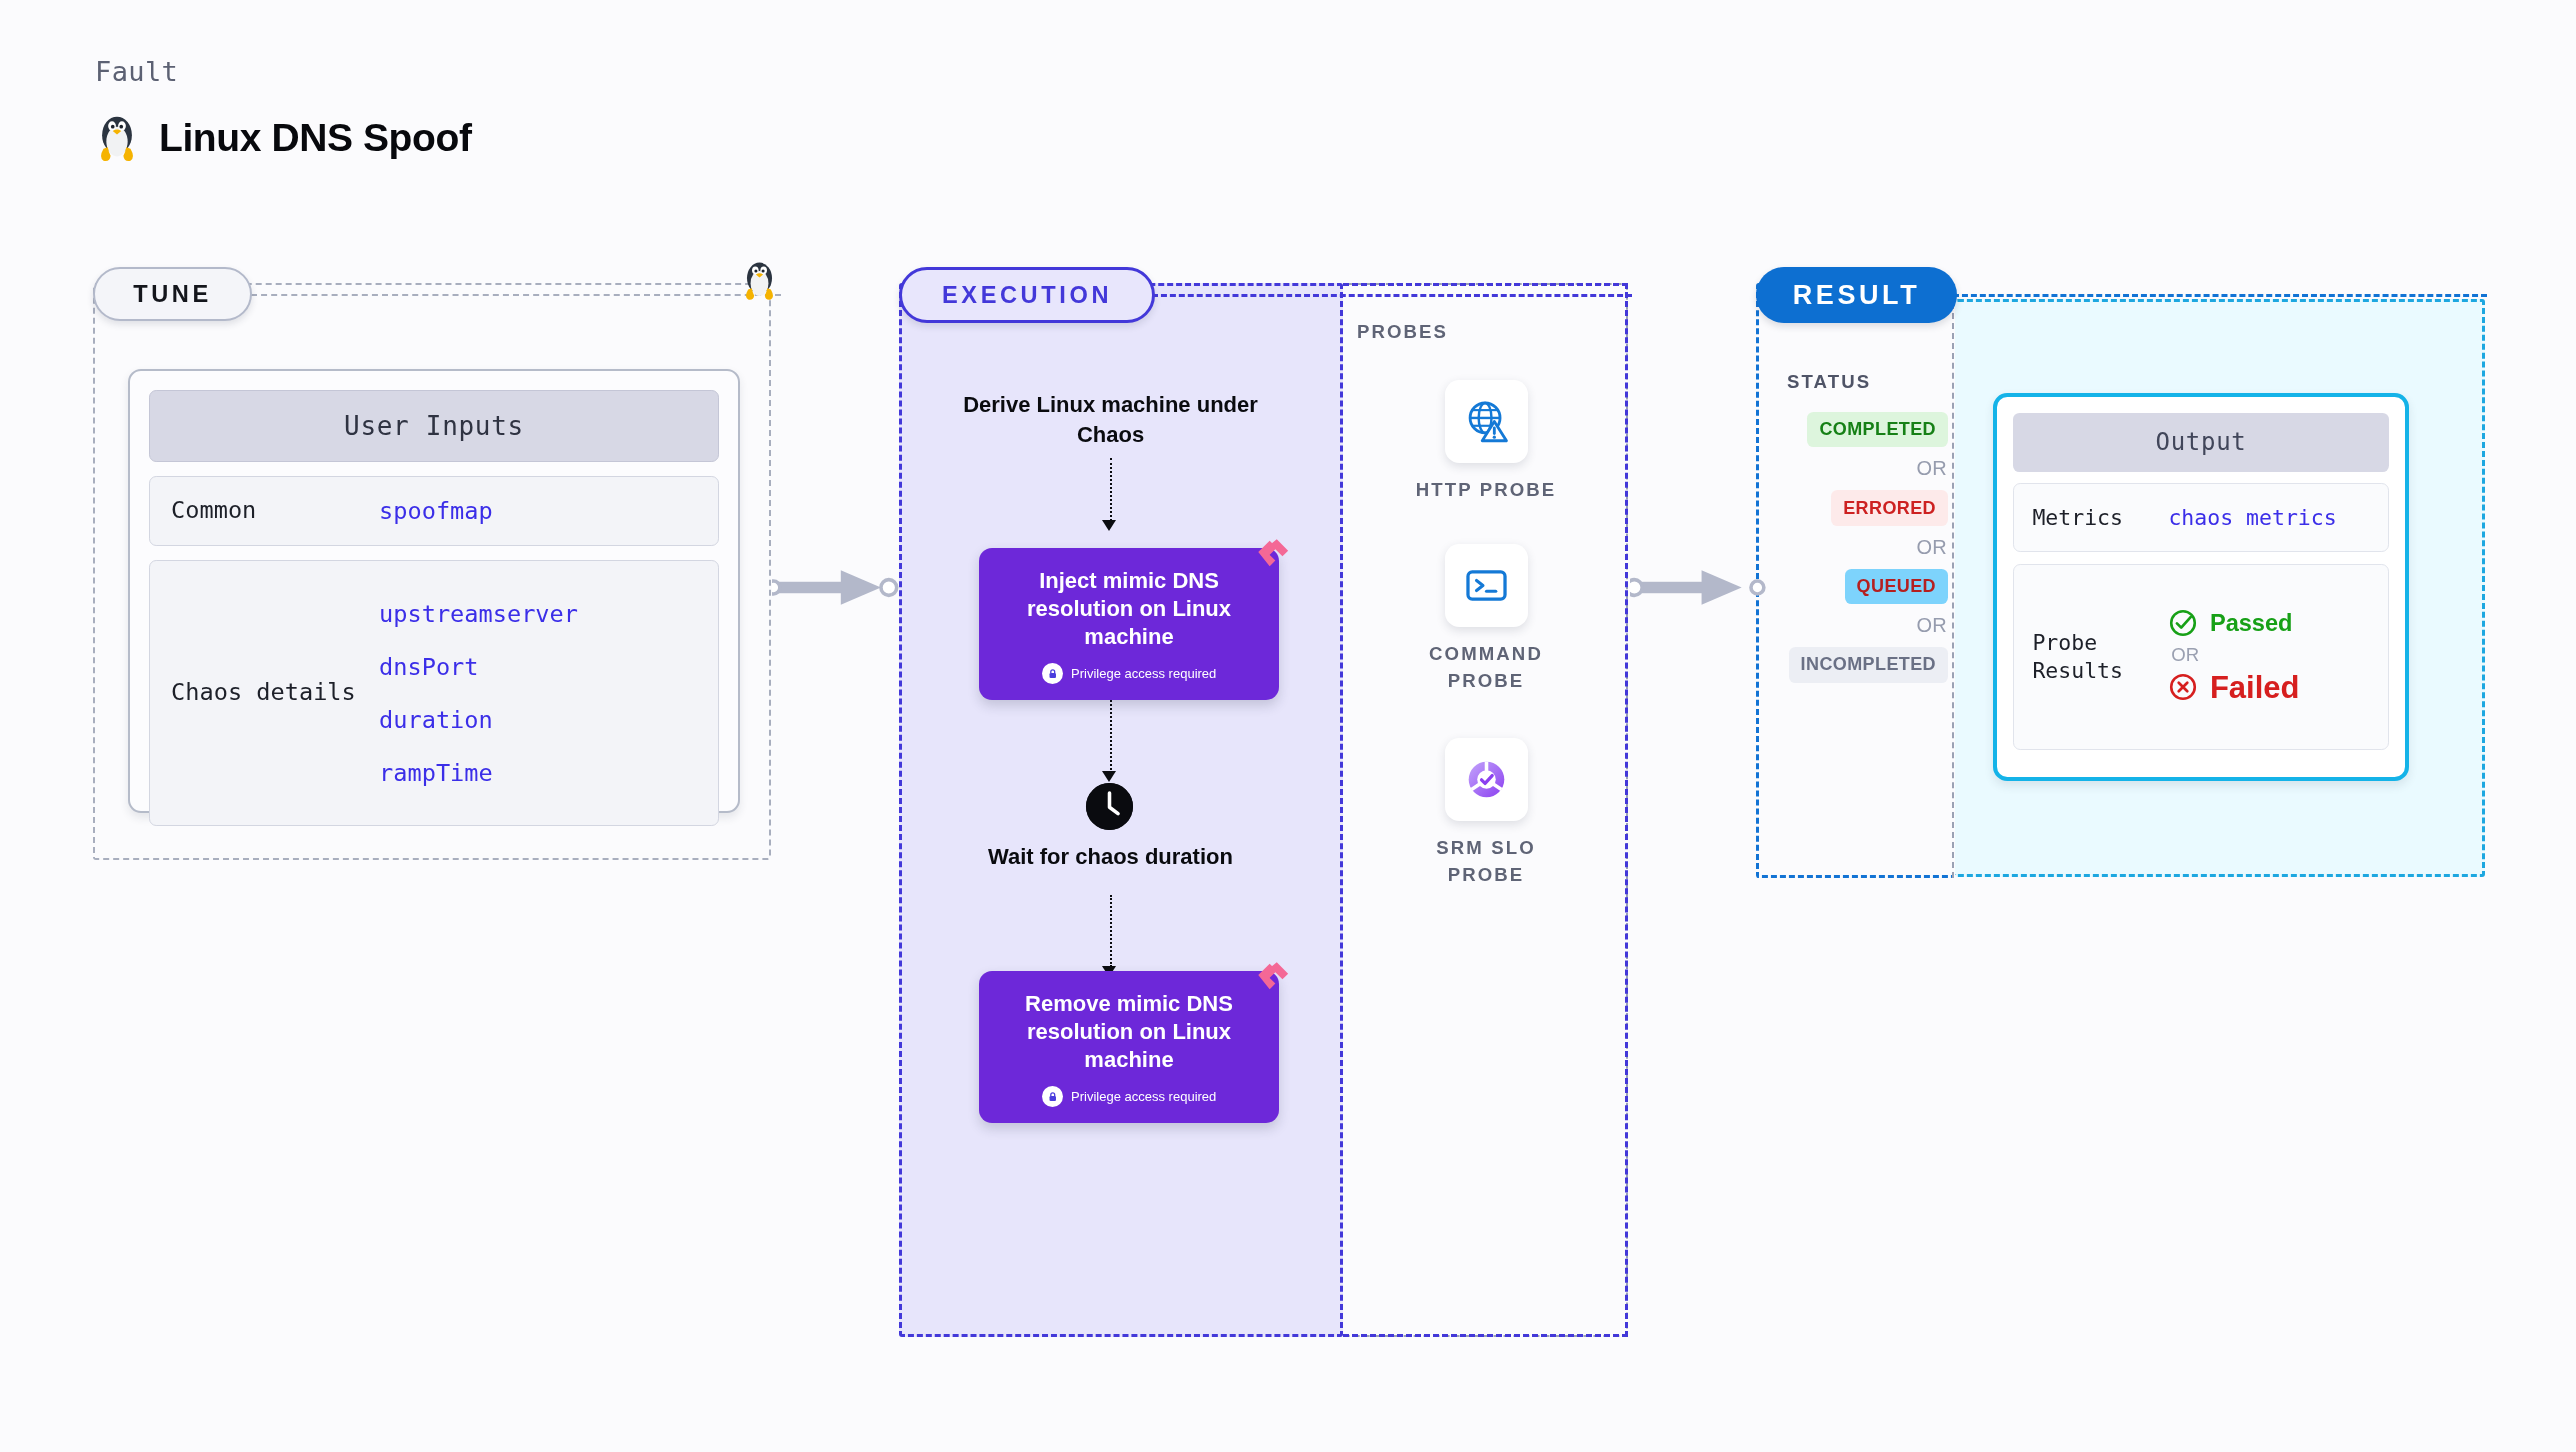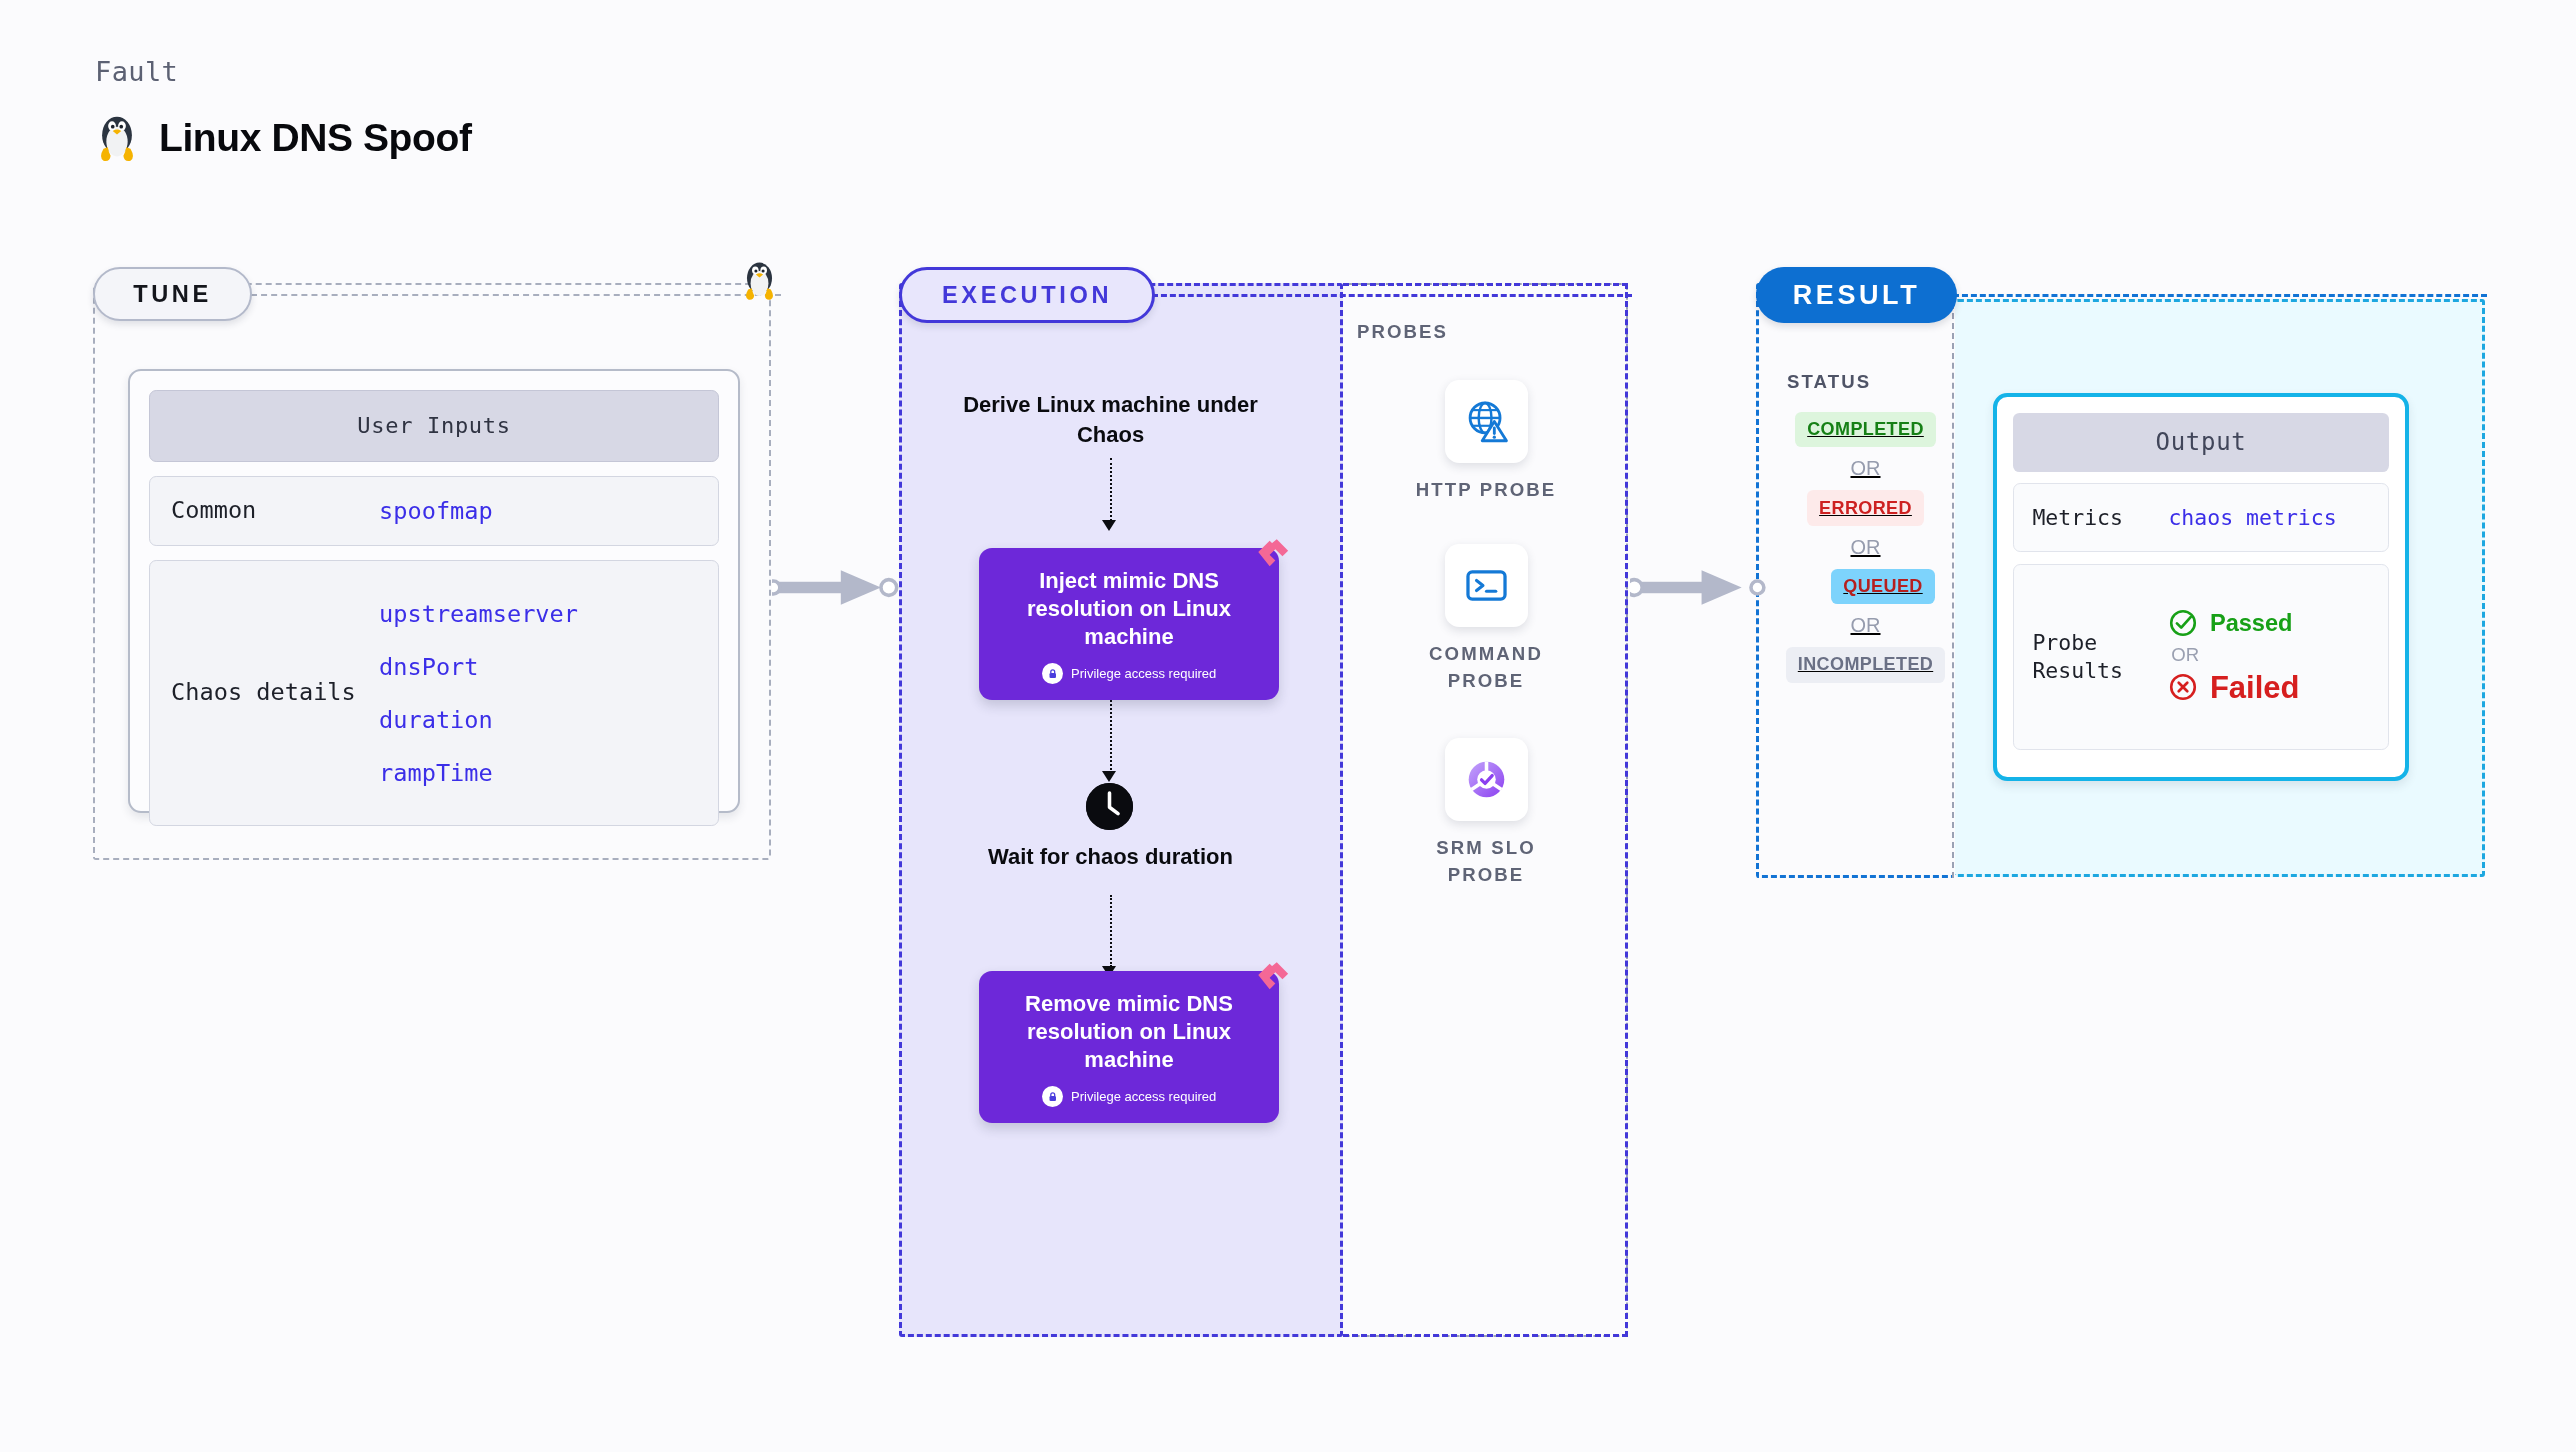--- a/index.html
+++ b/index.html
@@ -119,21 +119,21 @@
     position: absolute; left: 128px; top: 369px; width: 612px; height: 444px;
     background: #fcfcfe; border: 2.9px solid #b5bbc9; border-radius: 13px;
     box-shadow: 0 4.3px 8.6px rgba(40,45,70,.10);
     padding: 18.6px; z-index: 8;
   }
   .sec-head {
     height: 72px; background: #d7d8e5; border: 1.4px solid #c4c6d6;
     border-radius: 7.2px;
     display: flex; align-items: center; justify-content: center;
     font-family: "DejaVu Sans Mono", monospace;
-    font-size: 22px; color: #2f3342; letter-spacing: 0.7px;
+    font-size: 26px; color: #2f3342; letter-spacing: 0.7px;
   }
   .kv-box {
     margin-top: 14.3px;
     background: #f3f4f8; border: 1.4px solid #d3d6e1; border-radius: 7.2px;
     display: flex; align-items: center;
     padding: 15.8px 21.5px;
   }
   .kv-key {
     font-family: "DejaVu Sans Mono", monospace;
     font-size: 23.6px; color: #1d2029; width: 208px; flex: none;
@@ -229,21 +229,21 @@
   }
 
   
   #status-title {
     position: absolute; left: 1787px; top: 371px;
     font-size: 18.6px; font-weight: 700; color: #4f5467; letter-spacing: 2.1px;
     z-index: 9;
   }
   .status-list {
     position: absolute; left: 1783px; top: 412px; width: 165px; z-index: 9;
-    display: flex; flex-direction: column; align-items: center; text-decoration: underline;
+    display: flex; flex-direction: column; align-items: flex-end;
   }
   .badge {
     border-radius: 6.4px; padding: 7.2px 12px;
     font-size: 18px; font-weight: 700; letter-spacing: 0.4px;
     white-space: nowrap;
   }
   .or-text {
     font-size: 20px; color: #969cae; padding: 10px 1.4px;
   }
   .b-completed { background: #ddf5dd; color: #168016; }

